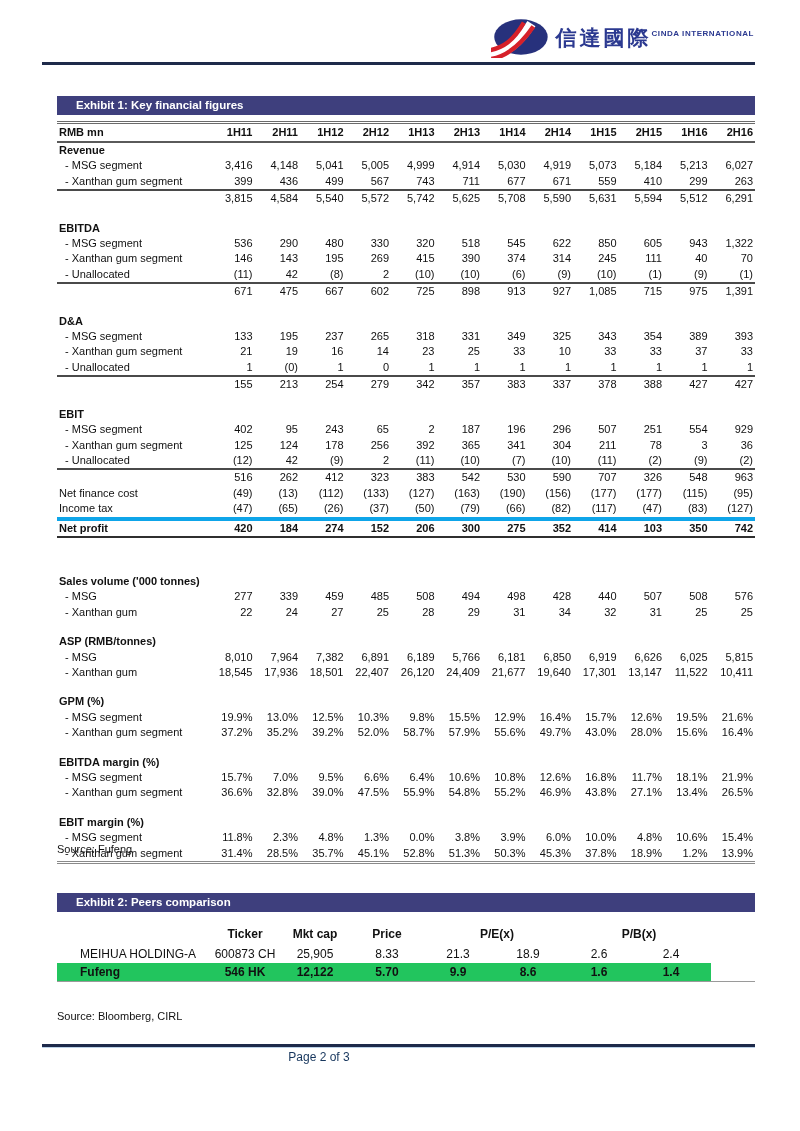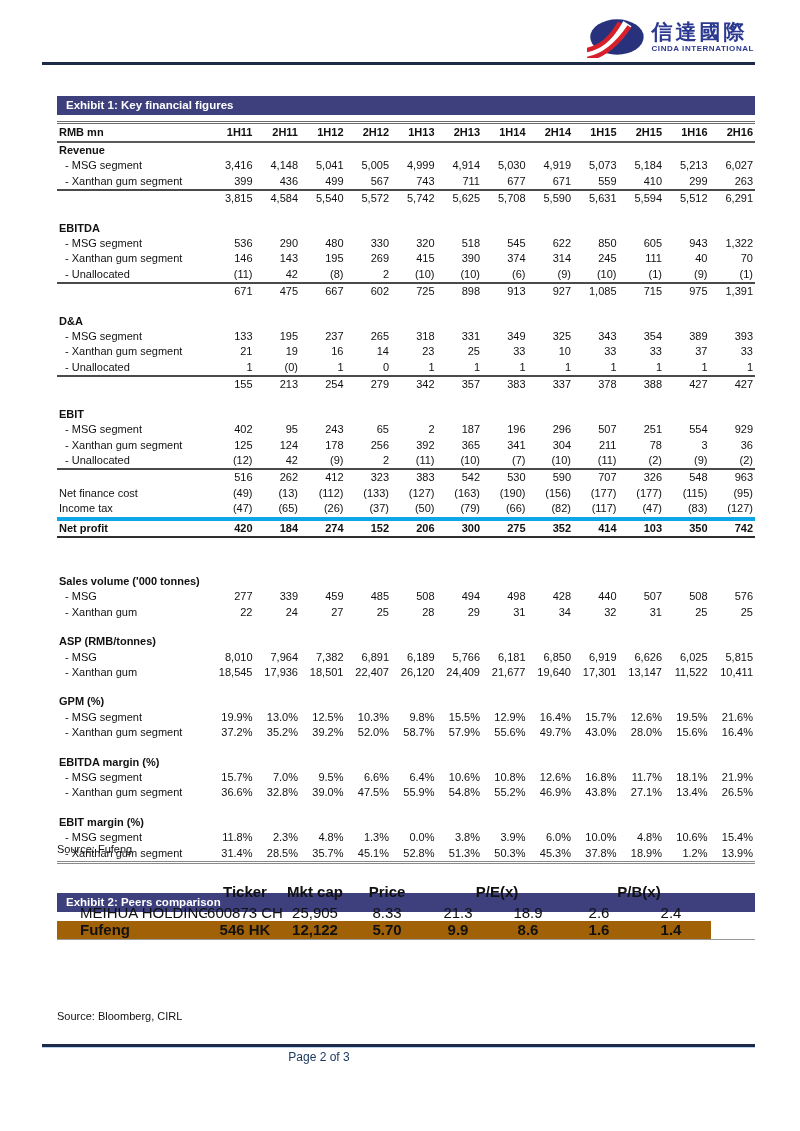--- a/index.html
+++ b/index.html
@@ -2,28 +2,28 @@
 <html><head>
 <meta charset="utf-8">
 <style>
   html,body{margin:0;padding:0;background:#ffffff;}
   body{width:800px;height:1131px;position:relative;font-family:"Liberation Sans","DejaVu Sans",sans-serif;color:#111;}
   .page{position:absolute;inset:0;background:#fff;}
 
   
   .logo{position:absolute;top:16px;right:46px;display:flex;align-items:center;gap:7px;}
   .logo-mark{width:58px;height:42px;flex:0 0 auto;}
-  .logo-text{display:flex;flex-direction:column;align-items:flex-start;line-height:1;}
+  .logo-text{display:flex;flex-direction:row;align-items:flex-start;line-height:1;}
   .logo-cn{font-size:21px;font-weight:bold;color:#2b3990;letter-spacing:3px;white-space:nowrap;}
   .logo-en{font-size:8px;font-weight:bold;color:#2b3990;letter-spacing:0.55px;margin-top:3px;white-space:nowrap;}
   .top-rule{position:absolute;top:62px;left:42px;width:713px;height:3px;background:#1e2a4a;}
 
   
   .exh-bar{position:absolute;left:57px;width:698px;height:19px;background:#3e3f7d;color:#fff;
-           font-size:11.5px;font-weight:bold;line-height:19px;padding-left:9px;box-sizing:border-box;}
+           font-size:11.5px;font-weight:bold;line-height:19px;padding-left:19px;box-sizing:border-box;}
   #ex1-bar{top:96px;}
   #ex2-bar{top:893px;}
 
   
   #ex1-table{position:absolute;top:121px;left:57px;width:698px;border-collapse:collapse;table-layout:fixed;
              font-size:11px;color:#111;}
   #ex1-table th,#ex1-table td{padding:0;white-space:nowrap;height:15.4px;line-height:15.4px;font-weight:normal;}
   #ex1-table thead th{font-weight:bold;height:17px;line-height:17px;
       border-top:3px double #6b6b6b;border-bottom:2px solid #5a5a5a;}
   #ex1-table .lbl{text-align:left;padding-left:2px;overflow:hidden;}
@@ -34,28 +34,28 @@
   #ex1-table tr.netprofit td{font-weight:bold;border-top:4px solid #0ea5e9;border-bottom:2px solid #2f2f2f;}
   #ex1-table tr.end td{border-bottom:3px double #8a8a8a;}
   #ex1-table tr.sp td{height:14px;line-height:14px;}
   #ex1-table tr.gap td{height:36px;line-height:36px;}
 
   .source-note{position:absolute;left:57px;font-size:11px;color:#111;}
   #source1{top:843px;}
   #source2{top:1010px;}
 
   
-  #ex2-table{position:absolute;top:880px;left:57px;width:698px;border-collapse:collapse;table-layout:fixed;
-             font-size:15px;color:#111;}
+  #ex2-table{position:absolute;top:922px;left:57px;width:698px;border-collapse:collapse;table-layout:fixed;
+             font-size:12px;color:#111;}
   #ex2-table td{padding:0;white-space:nowrap;text-align:center;}
   #ex2-table td.name{text-align:left;padding-left:23px;overflow:hidden;}
   #ex2-table tr.h1 td{font-weight:bold;height:24px;line-height:24px;vertical-align:bottom;}
   #ex2-table tr.h2 td{height:26px;line-height:26px;vertical-align:middle;}
   #ex2-table tr.datarow td{height:17px;line-height:17px;}
-  #ex2-table tr.hl td{background:#a16207;font-weight:bold;height:18px;line-height:18px;border-bottom:1px solid #9a9a9a;}
+  #ex2-table tr.hl td{background:#22c55e;font-weight:bold;height:18px;line-height:18px;border-bottom:1px solid #9a9a9a;}
   #ex2-table tr.hl td.spacer{background:transparent;}
 
   
   .footer-rule{position:absolute;top:1044px;left:42px;width:713px;height:2.5px;background:#1e2a4a;}
   .footer-sub{position:absolute;top:1047px;left:42px;width:713px;height:1px;background:#bcd2e8;}
   .page-num{position:absolute;top:1050px;left:0;width:638px;text-align:center;font-size:12px;color:#17365d;}
 </style>
 </head>
 <body>
 

